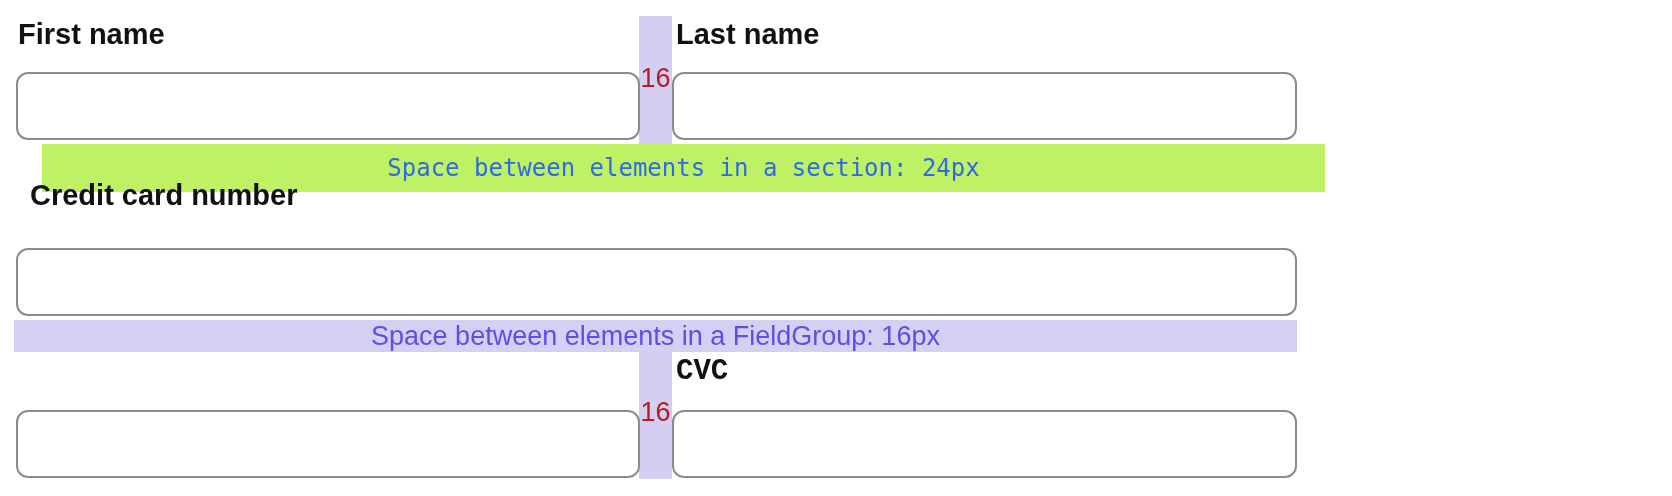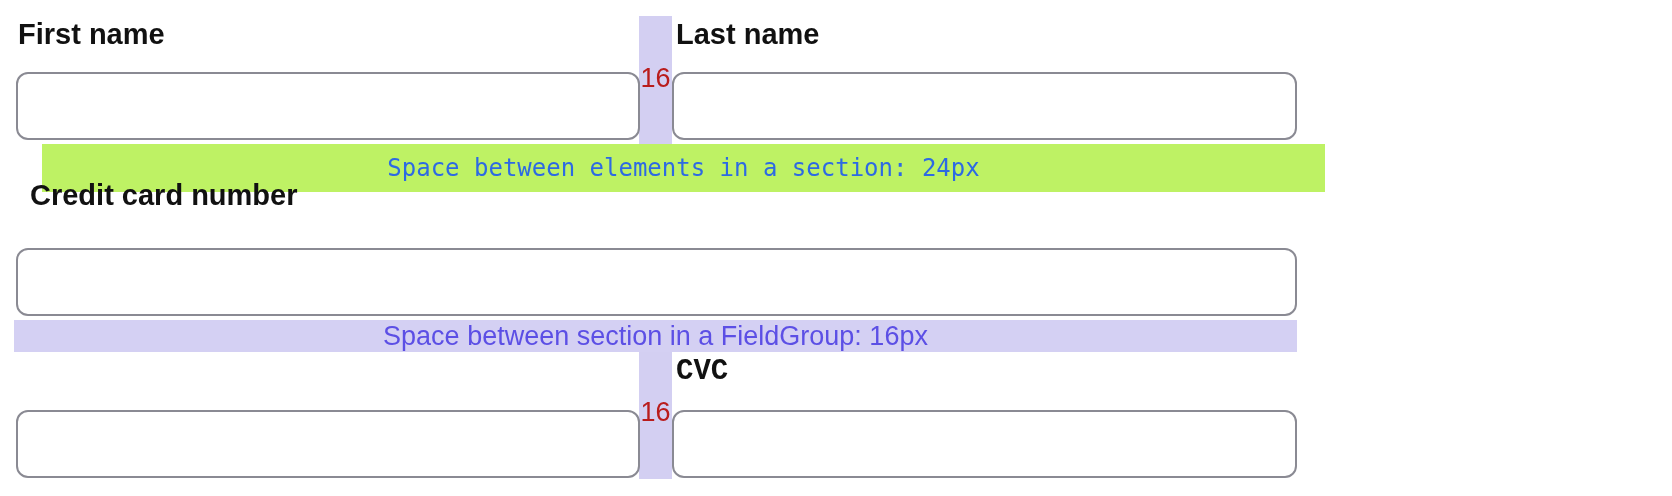--- a/index.html
+++ b/index.html
@@ -116,21 +116,21 @@
   </div>
 
   <div class="spacing-band" id="band-section">
     <span>Space between elements in a section: 24px</span>
   </div>
 
   <div class="field-label" id="lbl-cc">Credit card number</div>
   <input type="text" class="text-input" id="in-cc" aria-label="Credit card number" style="">
 
   <div class="spacing-band" id="band-fieldgroup">
-    <span>Space between section in a FieldGroup: 16px</span>
+    <span>Space between elements in a FieldGroup: 16px</span>
   </div>
 
   <div class="field-label" id="lbl-cvc">CVC</div>
 
   <input type="text" class="text-input" id="in-exp" aria-label="Expiration date" style="">
   <input type="text" class="text-input" id="in-cvc" aria-label="CVC" style="">
 
   <div class="gap-bar" id="bar-bottom">
     <div class="gap-num">16</div>
   </div>

